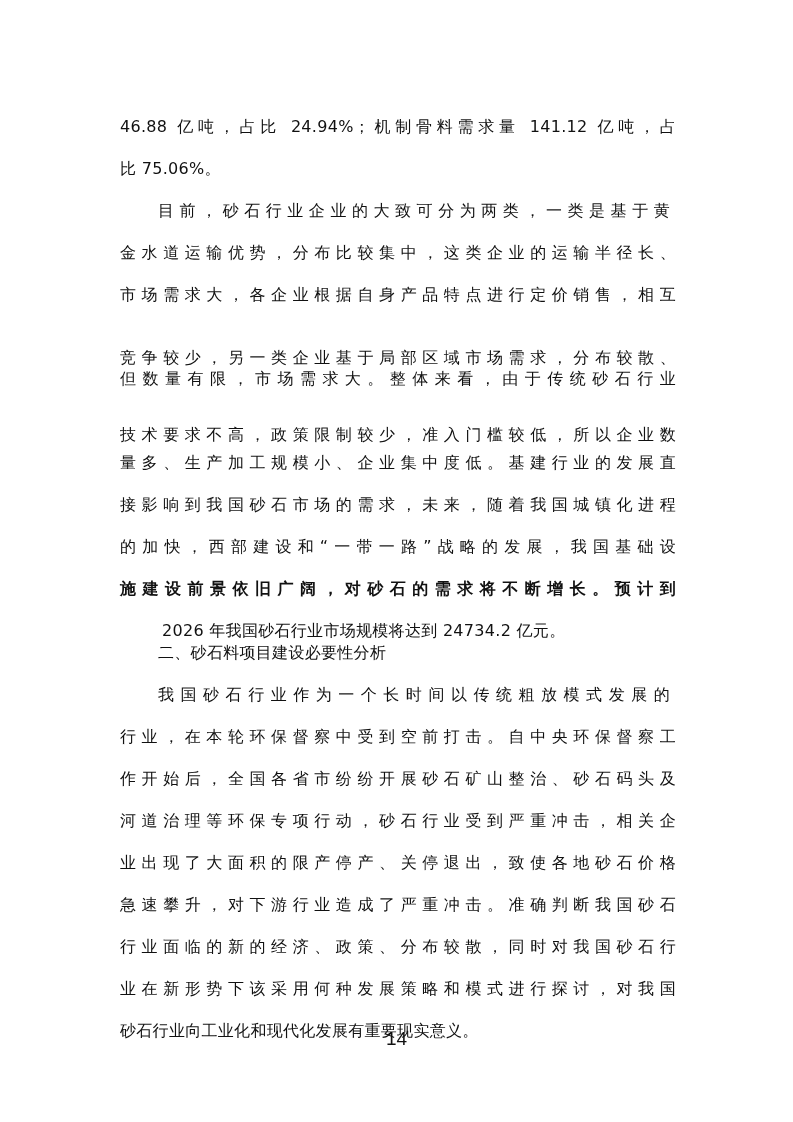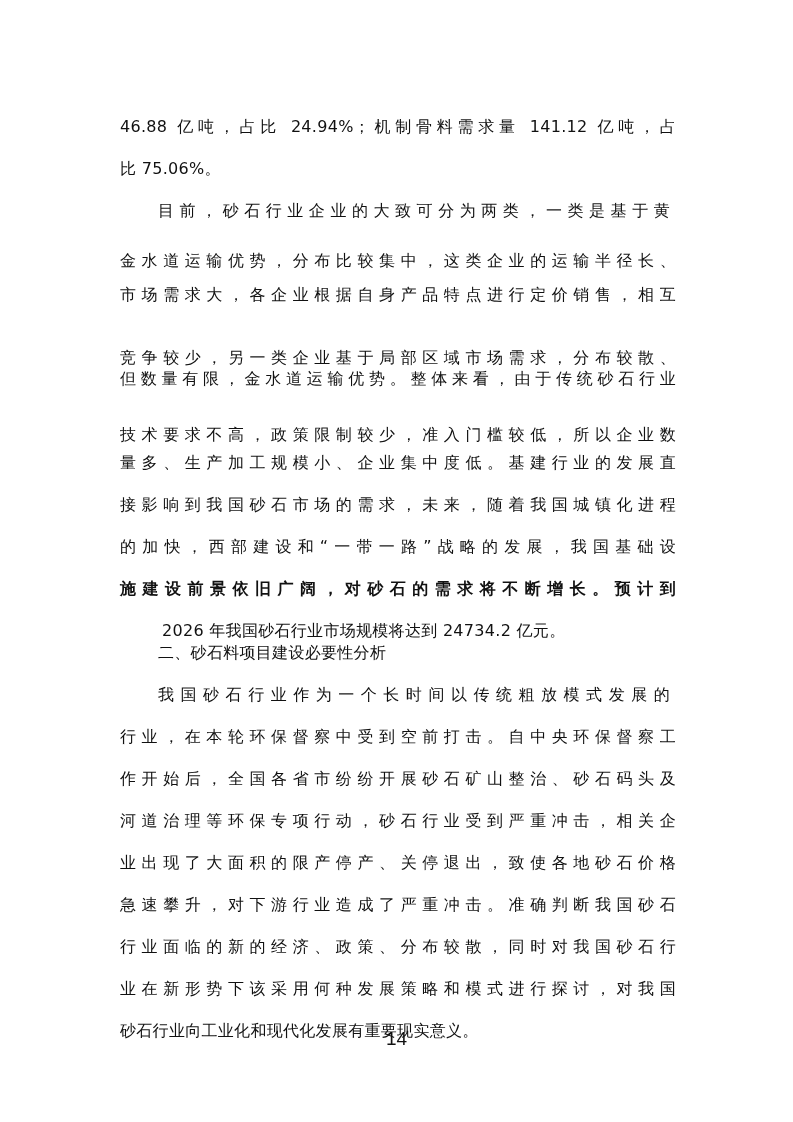--- a/index.html
+++ b/index.html
@@ -60,24 +60,24 @@
 
 <div class="page">
 
   <div class="text-block" style="top:106px;">
     <div class="line justify" style="top:0px;">46.88 亿吨，占比 24.94%；机制骨料需求量 141.12 亿吨，占</div>
     <div class="line" style="top:42px;">比 75.06%。</div>
   </div>
 
   <div class="text-block" style="top:190px;">
     <div class="line indent justify" style="top:0px;">目前，砂石行业企业的大致可分为两类，一类是基于黄</div>
-    <div class="line justify" style="top:42px;margin-top:8px;">金水道运输优势，分布比较集中，这类企业的运输半径长、</div>
+    <div class="line justify" style="top:42px;">金水道运输优势，分布比较集中，这类企业的运输半径长、</div>
     <div class="line justify" style="top:84px;">市场需求大，各企业根据自身产品特点进行定价销售，相互</div>
     <div class="line justify" style="top:126px;margin-top:21px;">竞争较少，另一类企业基于局部区域市场需求，分布较散、</div>
-    <div class="line justify" style="top:168px;">但数量有限，金水道运输优势。整体来看，由于传统砂石行业</div>
+    <div class="line justify" style="top:168px;">但数量有限，市场需求大。整体来看，由于传统砂石行业</div>
     <div class="line justify" style="top:224px;">技术要求不高，政策限制较少，准入门槛较低，所以企业数</div>
     <div class="line justify" style="top:252px;">量多、生产加工规模小、企业集中度低。基建行业的发展直</div>
     <div class="line justify" style="top:294px;">接影响到我国砂石市场的需求，未来，随着我国城镇化进程</div>
     <div class="line justify" style="top:336px;">的加快，西部建设和“一带一路”战略的发展，我国基础设</div>
     <div class="line justify" style="top:378px;font-weight:bold;">施建设前景依旧广阔，对砂石的需求将不断增长。预计到</div>
     <div class="line" style="top:420px;margin-left:42px;">2026 年我国砂石行业市场规模将达到 24734.2 亿元。</div>
   </div>
 
   <div class="text-block" style="top:632px;">
     <div class="line indent" style="top:0px;">二、砂石料项目建设必要性分析</div>

